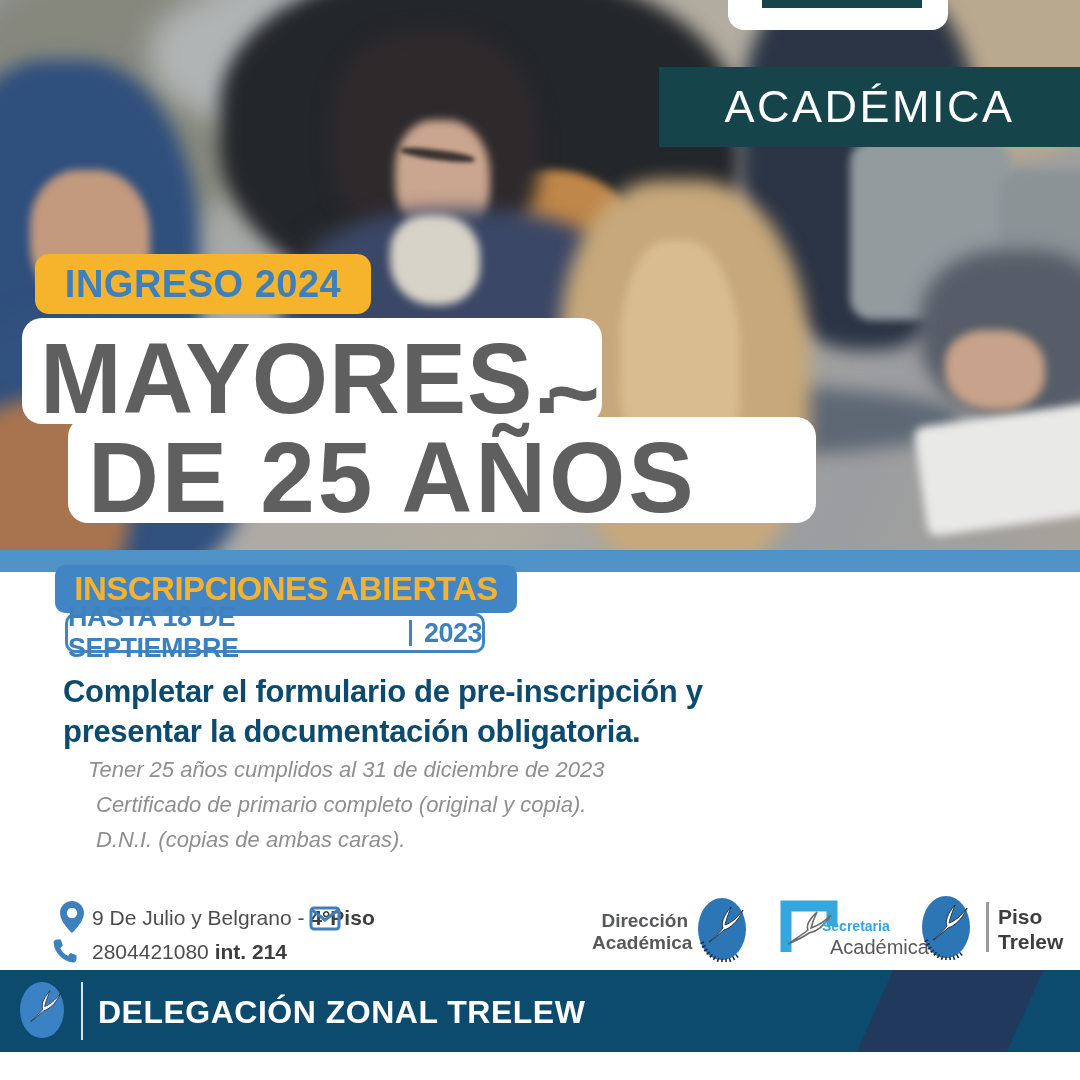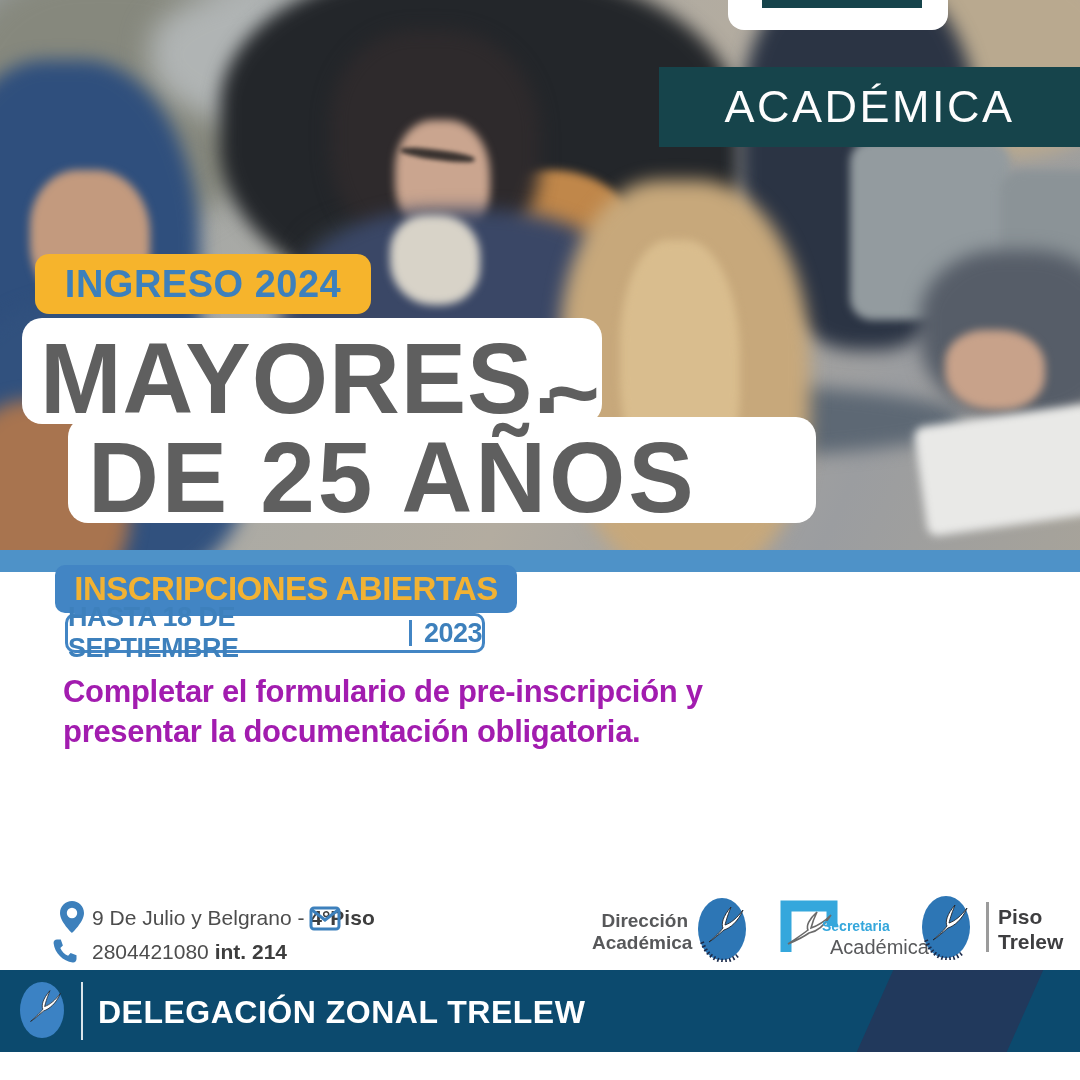--- a/index.html
+++ b/index.html
@@ -43,21 +43,21 @@
   .open-badge{position:absolute;left:55px;top:565px;width:462px;height:48px;background:#4285c4;border-radius:10px;
               display:flex;align-items:center;justify-content:center;}
   .open-badge span{color:#f2b233;font-size:33px;font-weight:700;letter-spacing:-0.5px;}
   .hasta-badge{position:absolute;left:65px;top:613px;width:420px;height:40px;background:#ffffff;
                border:3px solid #4285c4;border-radius:10px;box-sizing:border-box;
                display:flex;align-items:center;justify-content:center;}
   .hasta-badge .txt{color:#3d80bc;font-size:27px;font-weight:700;letter-spacing:-0.5px;}
   .hasta-badge .div{width:3px;height:26px;background:#4285c4;margin:0 12px;}
 
   
-  .body-text{position:absolute;left:63px;top:672px;color:#a21caf;font-size:31px;font-weight:700;
+  .body-text{position:absolute;left:63px;top:672px;color:#0c4a6e;font-size:31px;font-weight:700;
              line-height:40px;letter-spacing:-0.3px;}
   .reqs{position:absolute;left:88px;top:752px;color:#8f8f8f;font-size:22px;font-style:italic;line-height:35px;}
 
   
   .contact-txt{position:absolute;color:#4d4d4d;font-size:21px;}
   .contact-txt b{color:#3e3e3e;}
   .cicon{position:absolute;}
 
   
   .dir-label{position:absolute;left:592px;top:910px;width:96px;text-align:right;
@@ -135,20 +135,25 @@
     <span class="txt">HASTA 18 DE SEPTIEMBRE</span>
     <span class="div"></span>
     <span class="txt">2023</span>
   </div>
 
   <div class="body-text">
     <div>Completar el formulario de pre-inscripción y</div>
     <div>presentar la documentación obligatoria.</div>
   </div>
 
+  <div class="reqs">
+    <div>Tener 25 años cumplidos al 31 de diciembre de 2023</div>
+    <div style="margin-left:8px;">Certificado de primario completo (original y copia).</div>
+    <div style="margin-left:8px;">D.N.I. (copias de ambas caras).</div>
+  </div>
 
   <svg class="cicon" style="left:60px;top:901px;" width="24" height="32" viewBox="0 0 24 32">
     <path d="M12 0 C5.4 0 0 5.4 0 12 C0 21 12 32 12 32 C12 32 24 21 24 12 C24 5.4 18.6 0 12 0 Z M12 17.2 A5.2 5.2 0 1 1 12 6.8 A5.2 5.2 0 1 1 12 17.2 Z" fill="#3d80bc" fill-rule="evenodd"></path>
   </svg>
   <div class="contact-txt" style="left:92px;top:906px;">
     <span>9 De Julio y Belgrano - </span><b>4°Piso</b>
   </div>
   <svg class="cicon" style="left:309px;top:906px;" width="32" height="25" viewBox="0 0 32 25">
     <rect x="2" y="2" width="28" height="21" rx="3" fill="none" stroke="#3d80bc" stroke-width="3"></rect>
     <path d="M3 4 L16 14 L29 4" fill="none" stroke="#3d80bc" stroke-width="3"></path>

